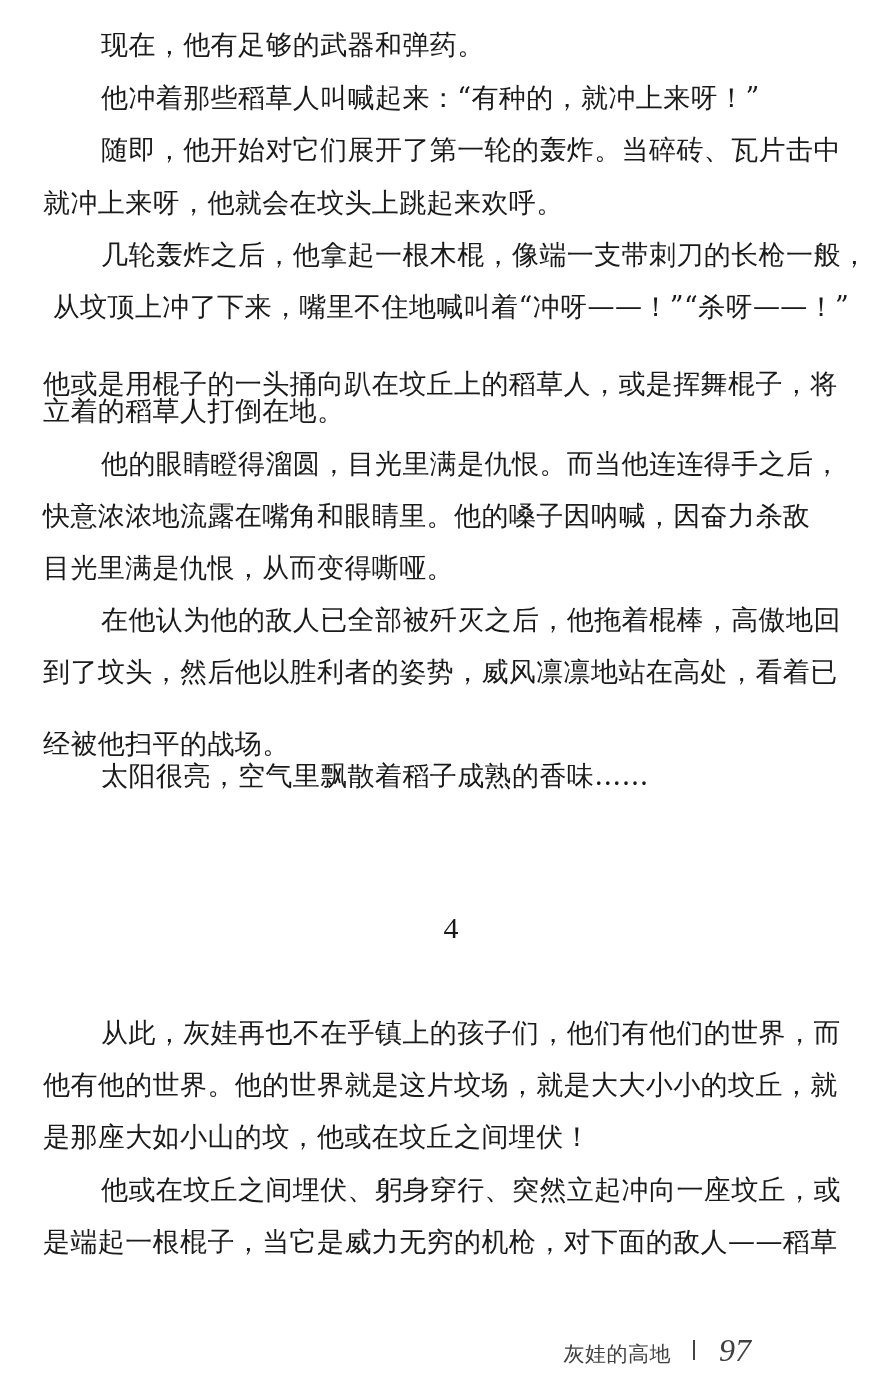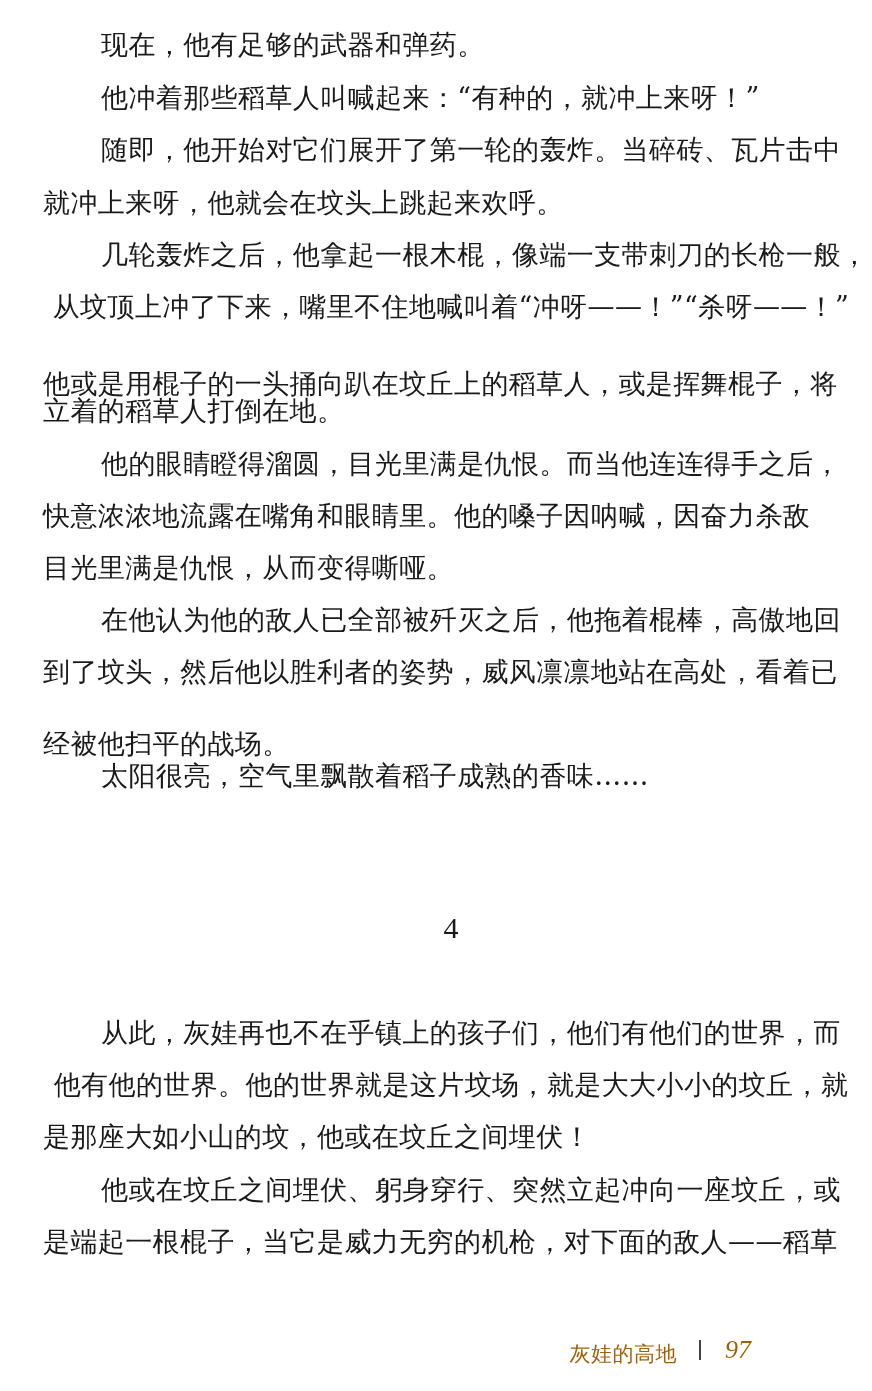--- a/index.html
+++ b/index.html
@@ -46,40 +46,40 @@
       line-height: 40px;
     }
     .footer {
       position: absolute;
       top: 1330px;
       right: 40px;
       height: 40px;
       display: flex;
       align-items: center;
       gap: 0;
-      color: #a16207;
+      color: #404040;
     }
     .footer .book-title {
       font-family: "DejaVu Sans", "Liberation Sans", sans-serif;
       font-size: 21px;
       line-height: 30px;
       letter-spacing: 0.5px;
       margin-top: 8px;
     }
     .footer .sep {
       display: inline-block;
       width: 2px;
       height: 20px;
       background: #444;
       margin: 0 24px 0 22px;
     }
     .footer .page-number {
       font-family: "Liberation Serif", "DejaVu Serif", serif;
       font-style: italic;
-      font-size: 26px;
+      font-size: 32px;
       line-height: 30px;
     }
   </style>
 </head>
 <body>
 
 <div class="page">
 
   <div>
     <div class="line indent" style="top:27px;">现在，他有足够的武器和弹药。</div>
@@ -96,21 +96,21 @@
     <div class="line indent" style="top:602px;">在他认为他的敌人已全部被歼灭之后，他拖着棍棒，高傲地回</div>
     <div class="line" style="top:654px;">到了坟头，然后他以胜利者的姿势，威风凛凛地站在高处，看着已</div>
     <div class="line" style="top:706px;margin-top:20px;">经被他扫平的战场。</div>
     <div class="line indent" style="top:758px;">太阳很亮，空气里飘散着稻子成熟的香味……</div>
   </div>
 
   <div class="chapter-number">4</div>
 
   <div>
     <div class="line indent" style="top:1015px;">从此，灰娃再也不在乎镇上的孩子们，他们有他们的世界，而</div>
-    <div class="line" style="top:1067px;text-align:center;">他有他的世界。他的世界就是这片坟场，就是大大小小的坟丘，就</div>
+    <div class="line" style="top:1067px;">他有他的世界。他的世界就是这片坟场，就是大大小小的坟丘，就</div>
     <div class="line" style="top:1119px;">是那座大如小山的坟，他或在坟丘之间埋伏！</div>
     <div class="line indent" style="top:1172px;">他或在坟丘之间埋伏、躬身穿行、突然立起冲向一座坟丘，或</div>
     <div class="line" style="top:1224px;">是端起一根棍子，当它是威力无穷的机枪，对下面的敌人——稻草</div>
   </div>
 
   <div class="footer">
     <span class="book-title">灰娃的高地</span>
     <span class="sep"></span>
     <span class="page-number">97</span>
   </div>

